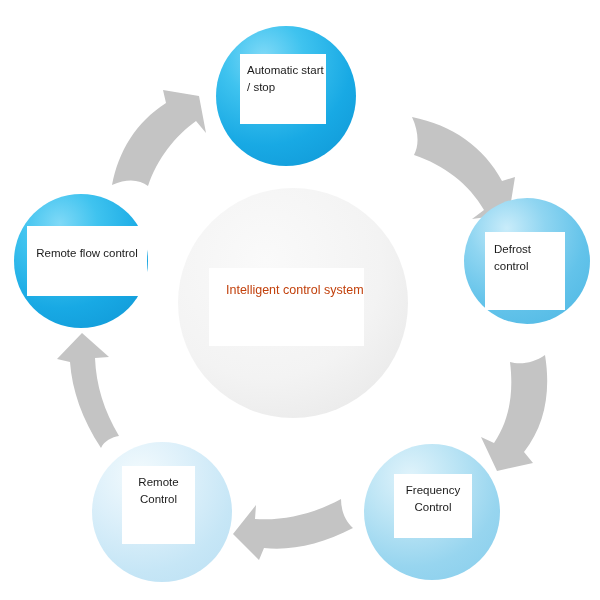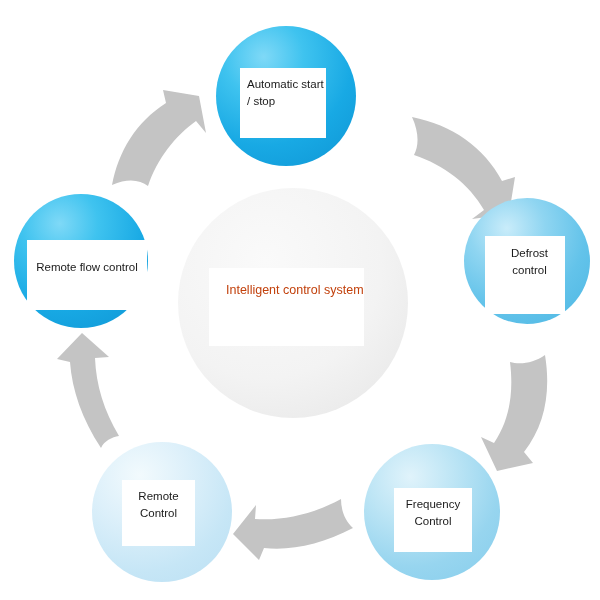--- a/index.html
+++ b/index.html
@@ -48,42 +48,41 @@
     position: absolute;
     border-radius: 50%;
   }
   .node-label {
     position: absolute;
     background: #ffffff;
     box-sizing: border-box;
     color: #1a1a1a;
     font-size: 11.5px;
     line-height: 17px;
-    margin-top: 14px;
   }
 
   
   .n1 { left: 216px; top: 26px; width: 140px; height: 140px;
         background: radial-gradient(circle at 34% 22%, #7fd9f7 0%, #3fc3ef 28%, #18a9e4 62%, #0f95d4 100%); }
   .l1 { left: 240px; top: 54px; width: 86px; height: 70px; padding: 8px 0 0 7px; text-align: left; }
 
   
   .n2 { left: 464px; top: 198px; width: 126px; height: 126px;
         background: radial-gradient(circle at 34% 24%, #c9ecfa 0%, #8fd5f1 30%, #63c3ea 62%, #4bb6e3 100%); }
-  .l2 { left: 485px; top: 222px; width: 80px; height: 78px; padding: 9px 0 9px 9px; text-align: center; }
+  .l2 { left: 485px; top: 232px; width: 80px; height: 78px; padding: 9px 0 9px 9px; text-align: left; }
 
   
   .n3 { left: 364px; top: 444px; width: 136px; height: 136px;
         background: radial-gradient(circle at 34% 24%, #e0f3fb 0%, #bde5f5 32%, #97d5ef 66%, #86cdec 100%); }
   .l3 { left: 394px; top: 474px; width: 78px; height: 64px; padding: 8px 0 4px 0; text-align: center; }
 
   
   .n4 { left: 92px; top: 442px; width: 140px; height: 140px;
         background: radial-gradient(circle at 34% 24%, #f2fafd 0%, #ddf0fa 34%, #c6e6f6 68%, #badff3 100%); }
-  .l4 { left: 122px; top: 466px; width: 73px; height: 66px; padding: 8px 0 0 0; text-align: center; }
+  .l4 { left: 122px; top: 466px; width: 73px; height: 78px; padding: 8px 0 0 0; text-align: center; }
 
   
   .n5 { left: 14px; top: 194px; width: 134px; height: 134px;
         background: radial-gradient(circle at 34% 22%, #7fd9f7 0%, #3fc3ef 28%, #18a9e4 62%, #0f95d4 100%); }
   .l5 { left: 27px; top: 226px; width: 120px; height: 70px; padding: 19px 0 0 0; text-align: center; }
 
   .arrow-layer {
     position: absolute;
     left: 0; top: 0;
     width: 600px;

